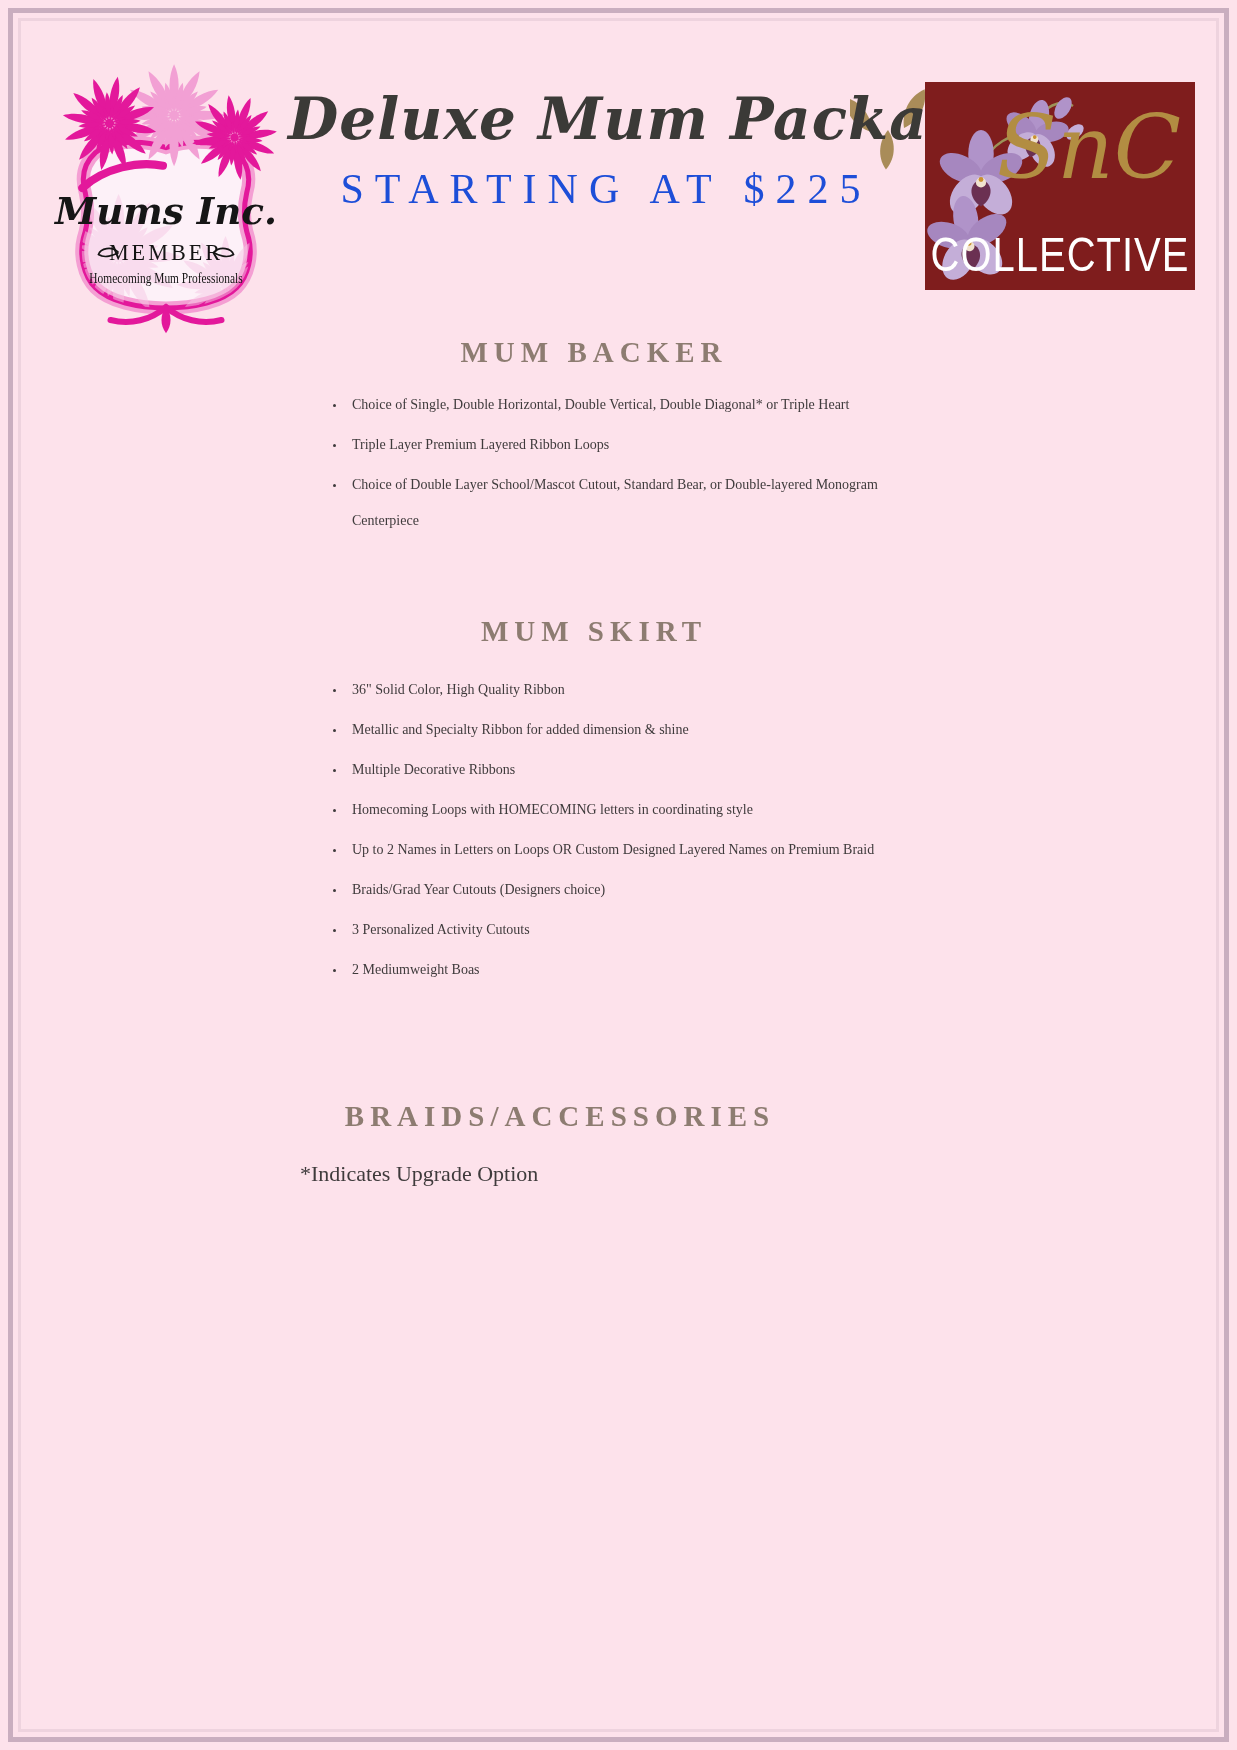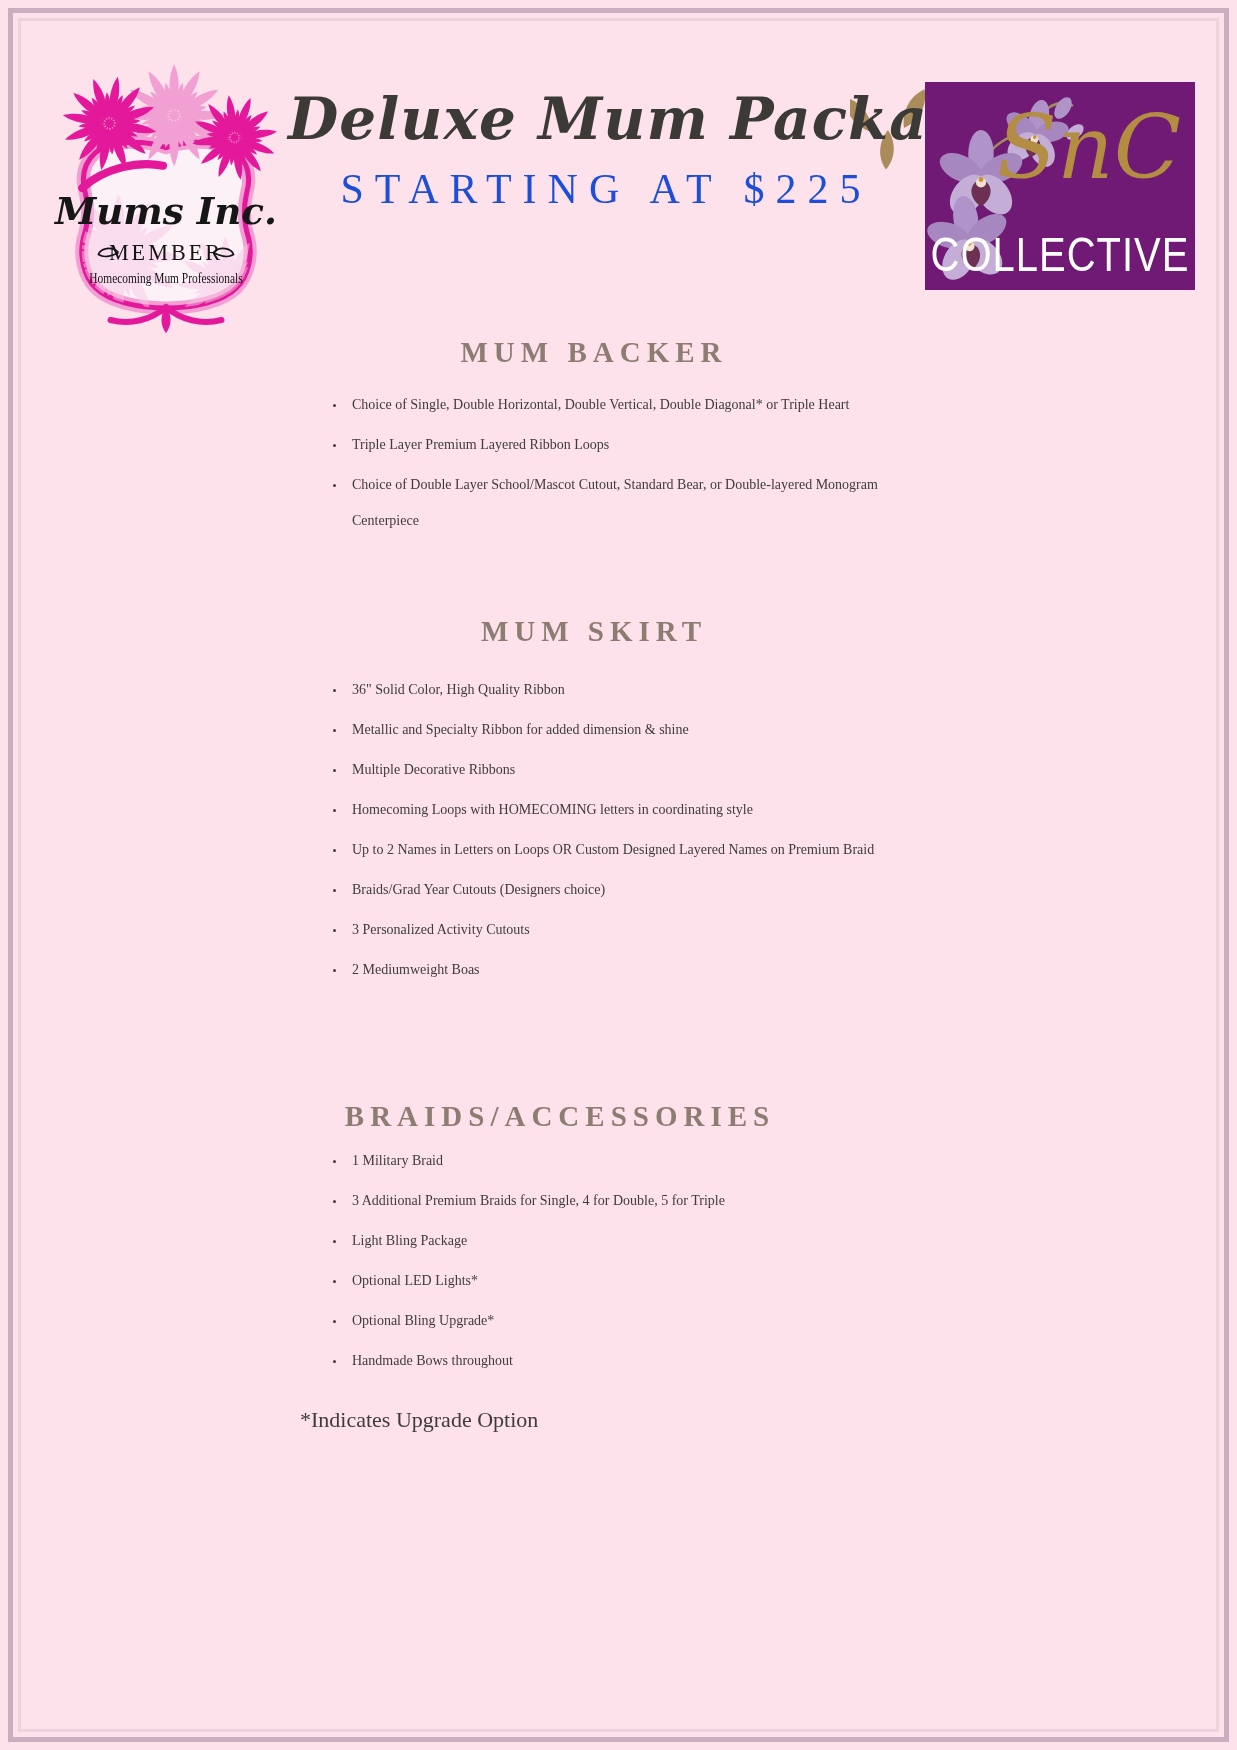--- a/index.html
+++ b/index.html
@@ -19,21 +19,21 @@
   .title-block{position:absolute;left:288px;top:86px;width:636px;text-align:center;}
   .title{
     margin:0;font-family:"DejaVu Serif",serif;font-style:italic;font-weight:600;
     font-size:58px;line-height:1.15;color:#3b3a37;letter-spacing:1px;white-space:nowrap;
   }
   .subtitle{
     margin-top:12px;font-family:"Liberation Serif",serif;font-size:42px;
     letter-spacing:11px;color:#1d4ed8;white-space:nowrap;
   }
 
-  .snc{position:absolute;left:925px;top:82px;width:270px;height:208px;background:#701a75;overflow:hidden;}
+  .snc{position:absolute;left:925px;top:82px;width:270px;height:208px;background:#7f1d1d;overflow:hidden;}
   .snc-orchids{position:absolute;left:-4px;top:0;width:170px;height:208px;}
   .snc-monogram{
     position:absolute;right:14px;top:22px;font-family:"DejaVu Serif",serif;font-style:italic;
     font-size:88px;line-height:1;color:#b28d42;font-weight:500;
   }
   .snc-name{
     position:absolute;left:0;right:0;bottom:8px;text-align:center;
     font-family:"Liberation Sans",sans-serif;font-size:40px;font-weight:500;
     color:#ffffff;letter-spacing:1px;transform:scaleY(1.22);transform-origin:bottom center;
     white-space:nowrap;
@@ -179,24 +179,16 @@
       <li>Metallic and Specialty Ribbon for added dimension &amp; shine</li>
       <li>Multiple Decorative Ribbons</li>
       <li>Homecoming Loops with HOMECOMING letters in coordinating style</li>
       <li>Up to 2 Names in Letters on Loops OR Custom Designed Layered Names on Premium Braid</li>
       <li>Braids/Grad Year Cutouts (Designers choice)</li>
       <li>3 Personalized Activity Cutouts</li>
       <li>2 Mediumweight Boas</li>
     </ul>
 
     <h2 class="section-heading heading-braids">BRAIDS/ACCESSORIES</h2>
-    <ul class="feature-list list-braids">
-      <li>1 Military Braid</li>
-      <li>3 Additional Premium Braids for Single, 4 for Double, 5 for Triple</li>
-      <li>Light Bling Package</li>
-      <li>Optional LED Lights*</li>
-      <li>Optional Bling Upgrade*</li>
-      <li>Handmade Bows throughout</li>
-    </ul>
 
     <p class="footnote">*Indicates Upgrade Option</p>
   </main>
 </div>
 
 </body></html>

